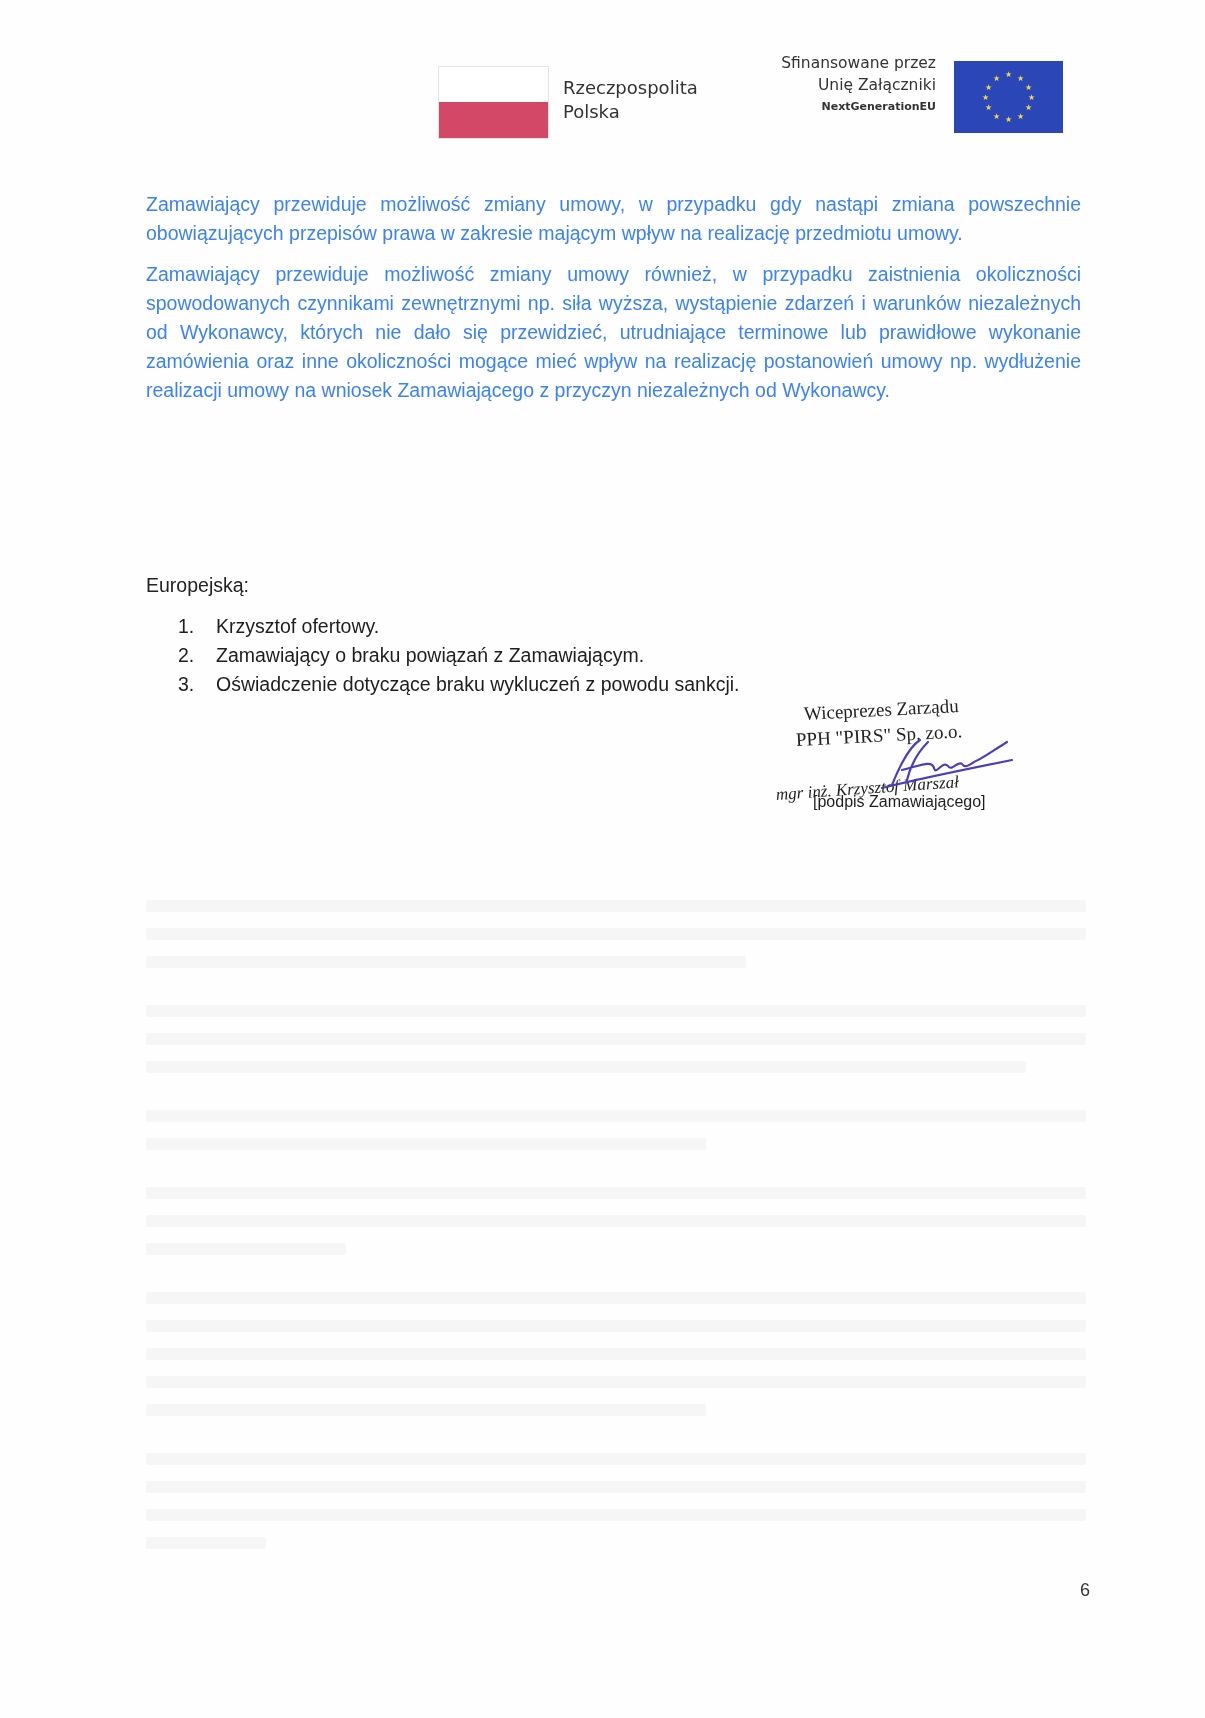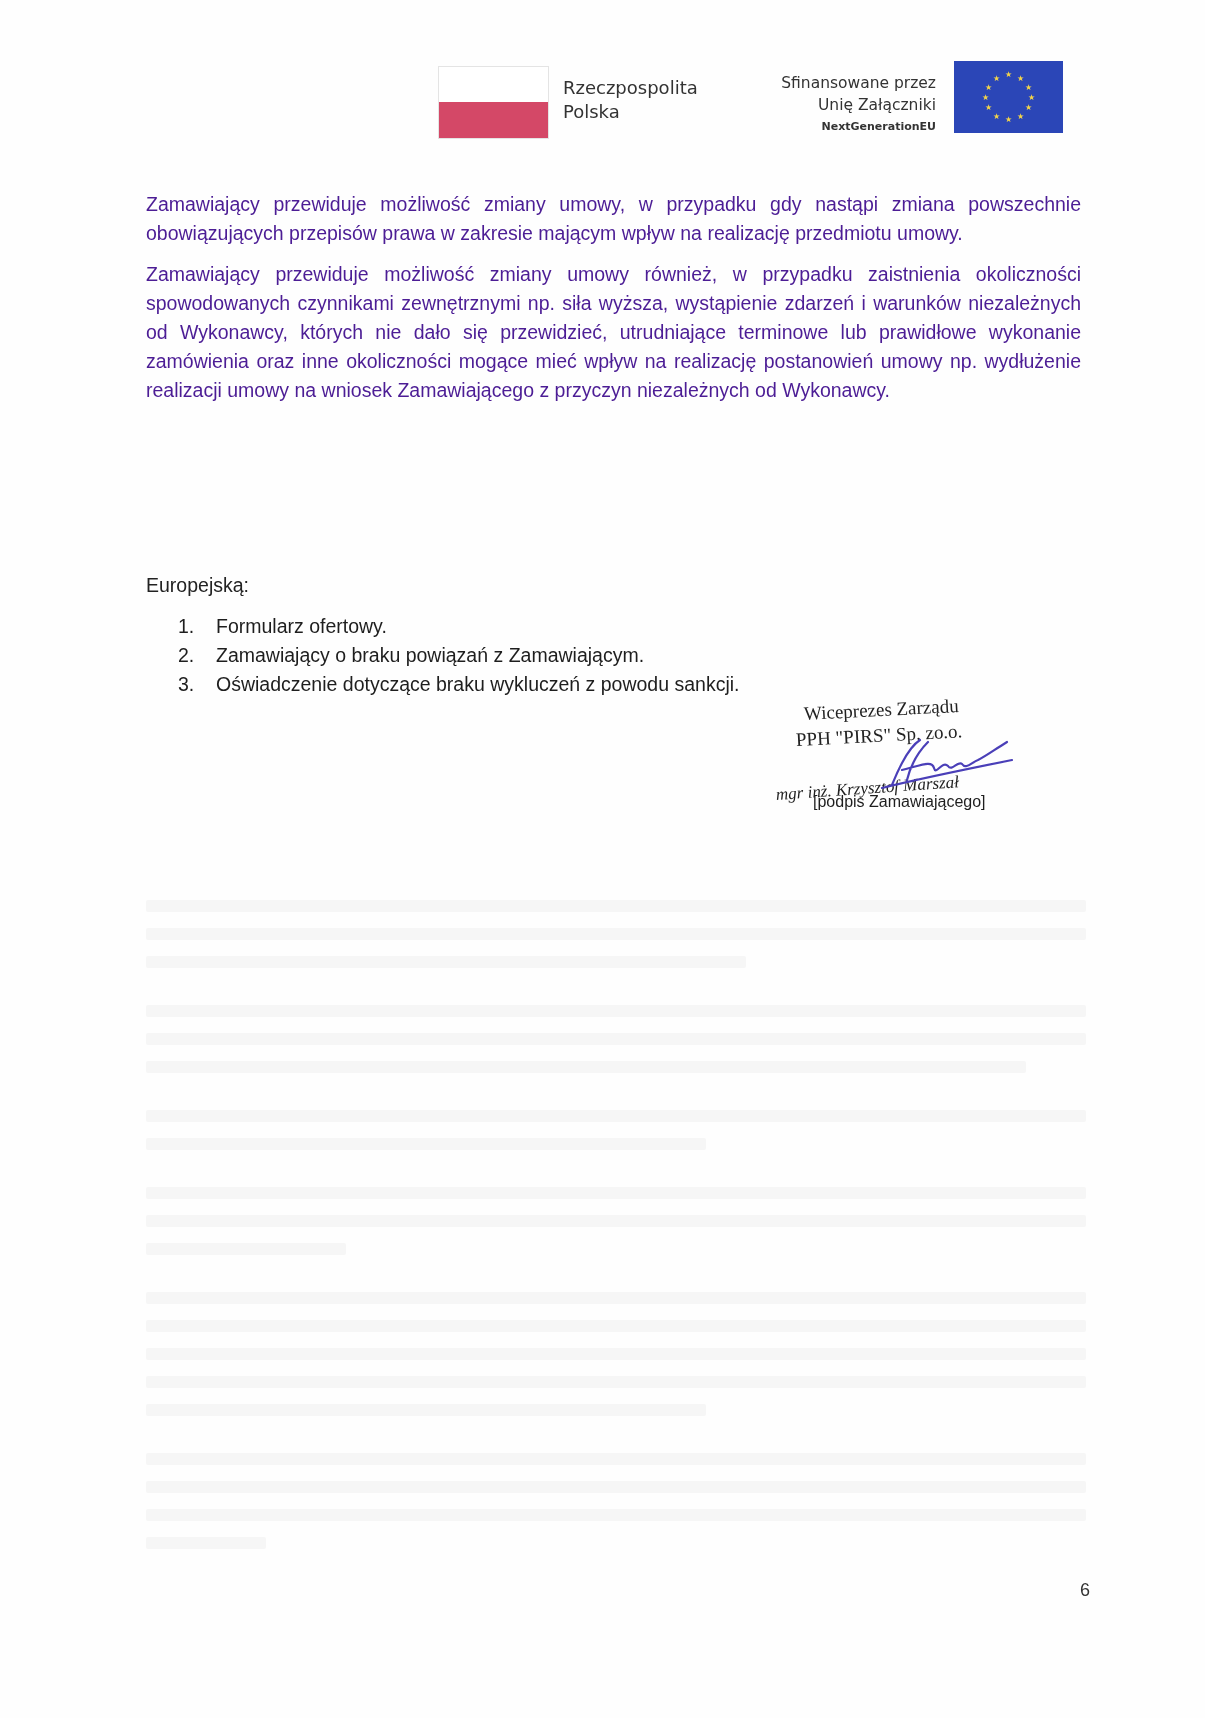--- a/index.html
+++ b/index.html
@@ -9,29 +9,29 @@
 
   
   .kpo { position:absolute; left:163px; top:64px; display:flex; align-items:center; }
   .kpo-icon { width:58px; height:78px; position:relative; margin-right:12px; }
   .kpo-icon .bar { position:absolute; background:#d63a5a; height:10px; }
   .kpo-text { font-family:"DejaVu Sans", sans-serif; color:#2a3f8f; font-size:20px; line-height:22px; letter-spacing:0.3px; }
   .flag { position:absolute; left:438px; top:66px; width:109px; height:71px; border:1px solid #e4e4e4; }
   .flag .white { height:35px; background:#ffffff; }
   .flag .red { height:36px; background:#d44867; }
   .rp { position:absolute; left:563px; top:76px; font-family:"DejaVu Sans", sans-serif; font-size:18px; line-height:24px; color:#333; }
-  .eu-text { position:absolute; left:740px; top:72px; width:196px; text-align:right; font-family:"DejaVu Sans", sans-serif; font-size:15.5px; line-height:22px; color:#333; }
+  .eu-text { position:absolute; left:740px; top:52px; width:196px; text-align:right; font-family:"DejaVu Sans", sans-serif; font-size:15.5px; line-height:22px; color:#333; }
   .eu-text .b { font-weight:bold; font-size:11px; }
   .eu-flag { position:absolute; left:954px; top:61px; width:109px; height:72px; background:#2b46b7; }
   .eu-flag .star { position:absolute; color:#f3d44a; font-size:8px; line-height:8px; }
 
   
   .content { position:absolute; left:146px; top:190px; width:946px; }
   .heading { font-size:19px; font-weight:bold; color:#222; margin:0 0 12px 0; line-height:32px; }
-  .para { font-size:19.5px; line-height:29px; text-align:justify; margin:0 11px 12px 0; color:#4c1d95; }
+  .para { font-size:19.5px; line-height:29px; text-align:justify; margin:0 11px 12px 0; color:#3b82f6; }
   .attach-label { position:absolute; left:146px; top:574px; font-size:19.5px; color:#222; }
   .attach-list { position:absolute; left:178px; top:612px; margin:0; padding:0; list-style:none; }
   .attach-list li { font-size:19.5px; line-height:29px; color:#1e1e1e; display:flex; }
   .attach-list .num { width:38px; }
 
   
   .stamp { position:absolute; left:796px; top:703px; font-family:"Liberation Serif", serif; color:#222; }
   .stamp .l1 { font-size:19px; transform:rotate(-3deg); transform-origin:left; margin-left:8px; }
   .stamp .l2 { font-size:19px; transform:rotate(-3deg); transform-origin:left; margin-top:4px; }
   .stamp .l3 { font-size:17px; font-style:italic; transform:rotate(-4deg); transform-origin:left; margin-top:34px; margin-left:-20px; }
@@ -80,21 +80,21 @@
 
   <div class="content">
     <p class="para">Zamawiający przewiduje możliwość zmiany umowy, w przypadku gdy nastąpi zmiana powszechnie obowiązujących przepisów prawa w zakresie mającym wpływ na realizację przedmiotu umowy.</p>
     <p class="para">Zamawiający przewiduje możliwość zmiany umowy również, w przypadku zaistnienia okoliczności spowodowanych czynnikami zewnętrznymi np. siła wyższa, wystąpienie zdarzeń i warunków niezależnych od Wykonawcy, których nie dało się przewidzieć, utrudniające terminowe lub prawidłowe wykonanie zamówienia oraz inne okoliczności mogące mieć wpływ na realizację postanowień umowy np. wydłużenie realizacji umowy na wniosek Zamawiającego z przyczyn niezależnych od Wykonawcy.</p>
   </div>
 
   <div class="attach-label">Europejską:</div>
   <ul class="attach-list">
     <li>
       <span class="num">1.</span>
-      <span>Formularz ofertowy.</span>
+      <span>Krzysztof ofertowy.</span>
     </li>
     <li>
       <span class="num">2.</span>
       <span>Zamawiający o braku powiązań z Zamawiającym.</span>
     </li>
     <li>
       <span class="num">3.</span>
       <span>Oświadczenie dotyczące braku wykluczeń z powodu sankcji.</span>
     </li>
   </ul>

